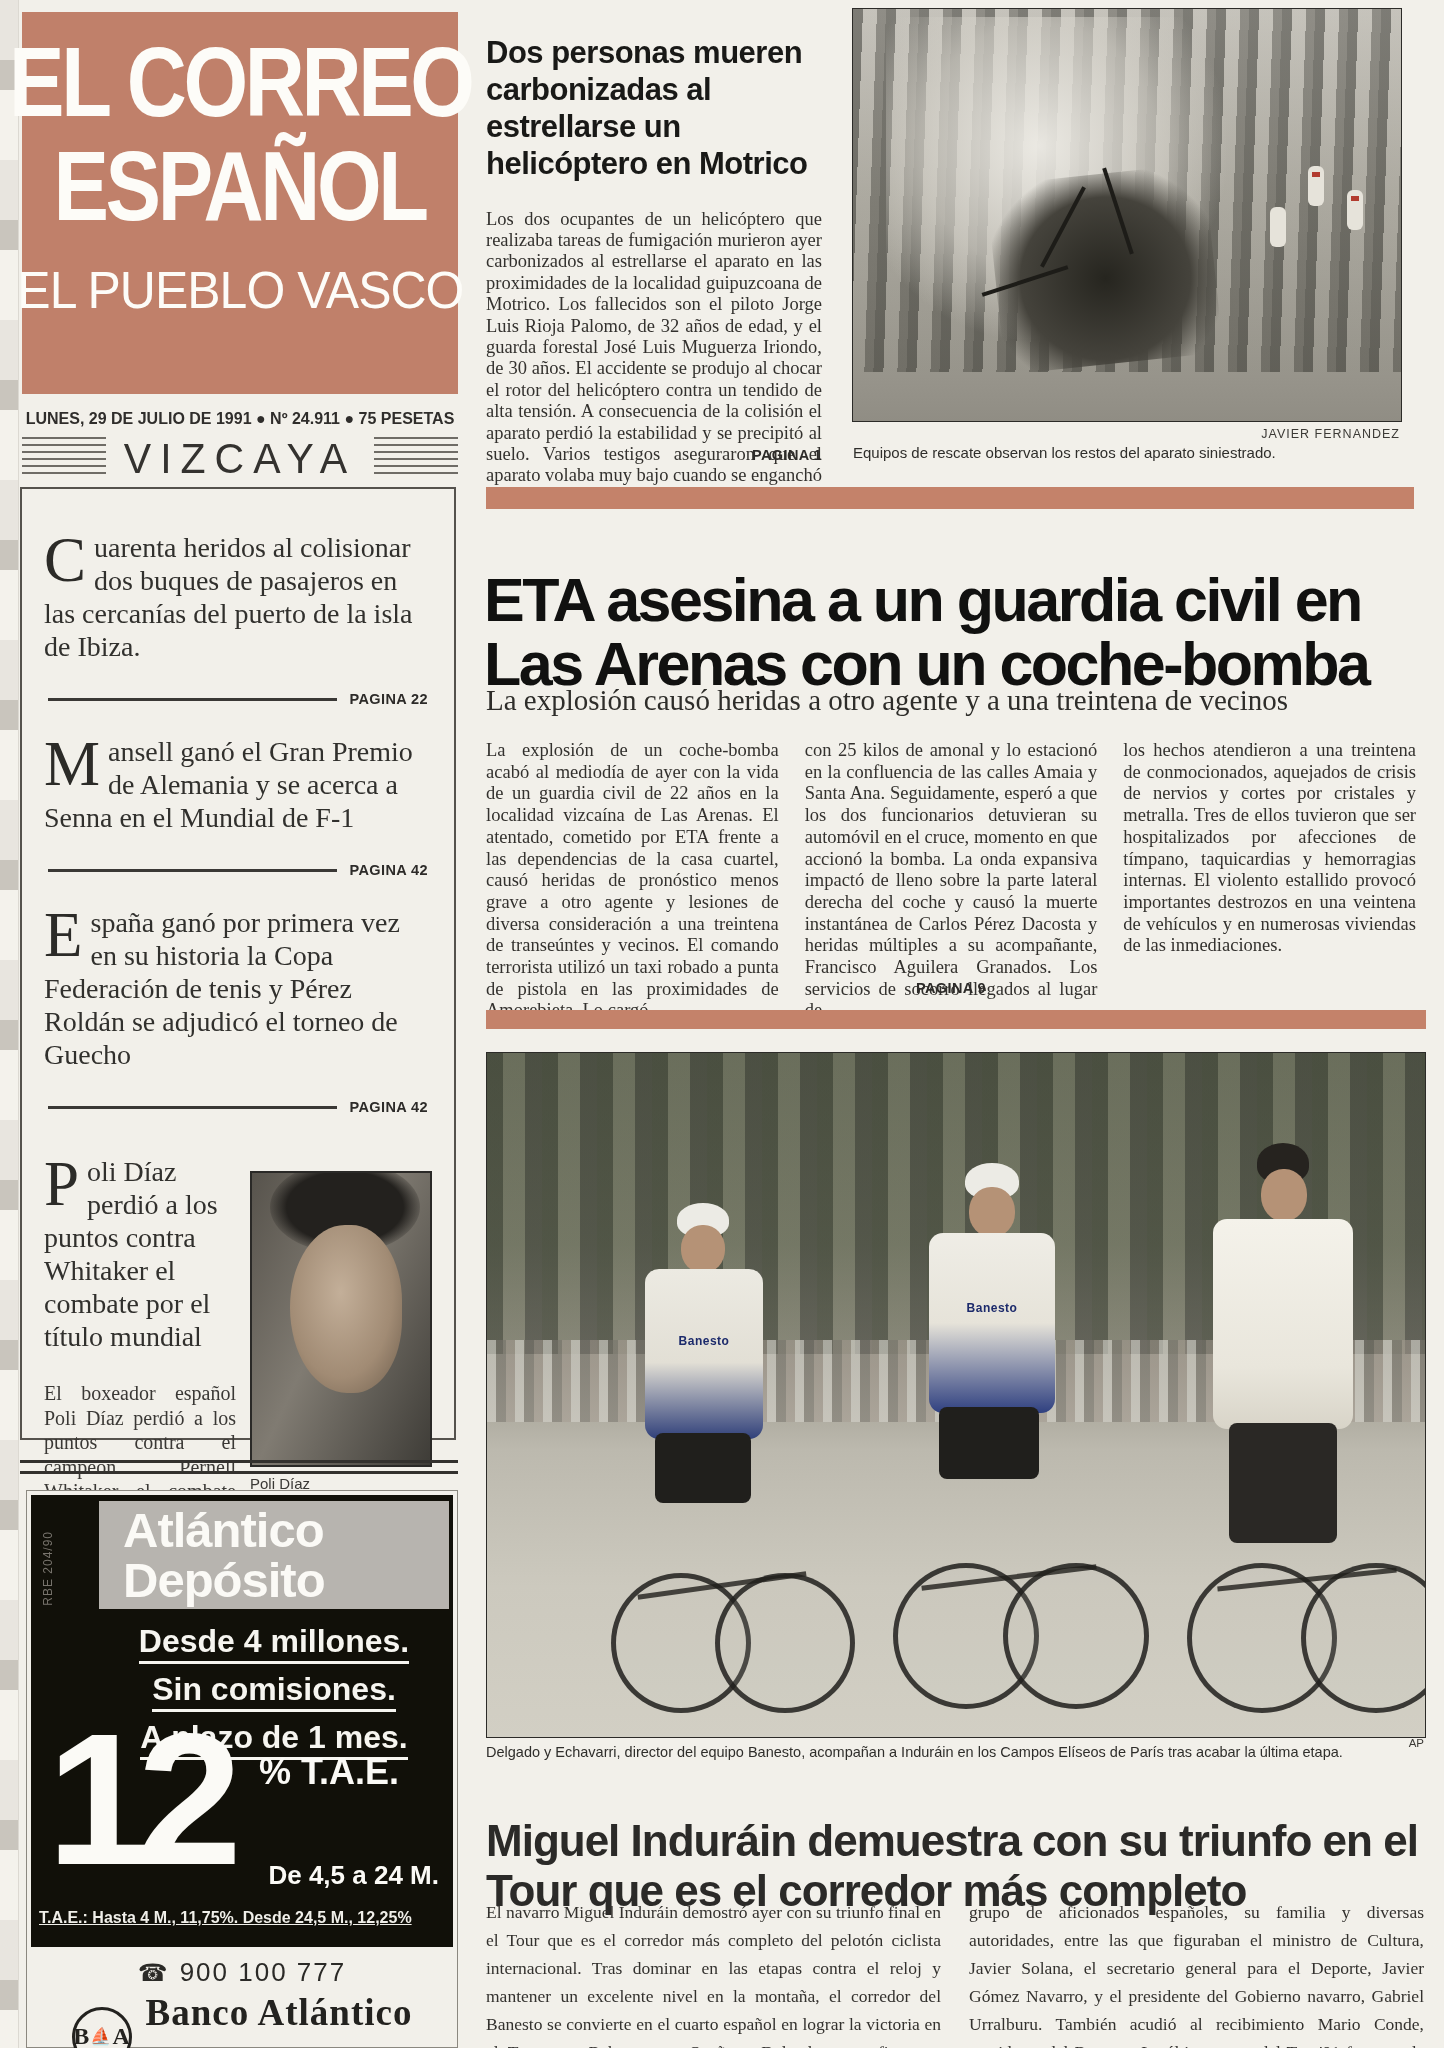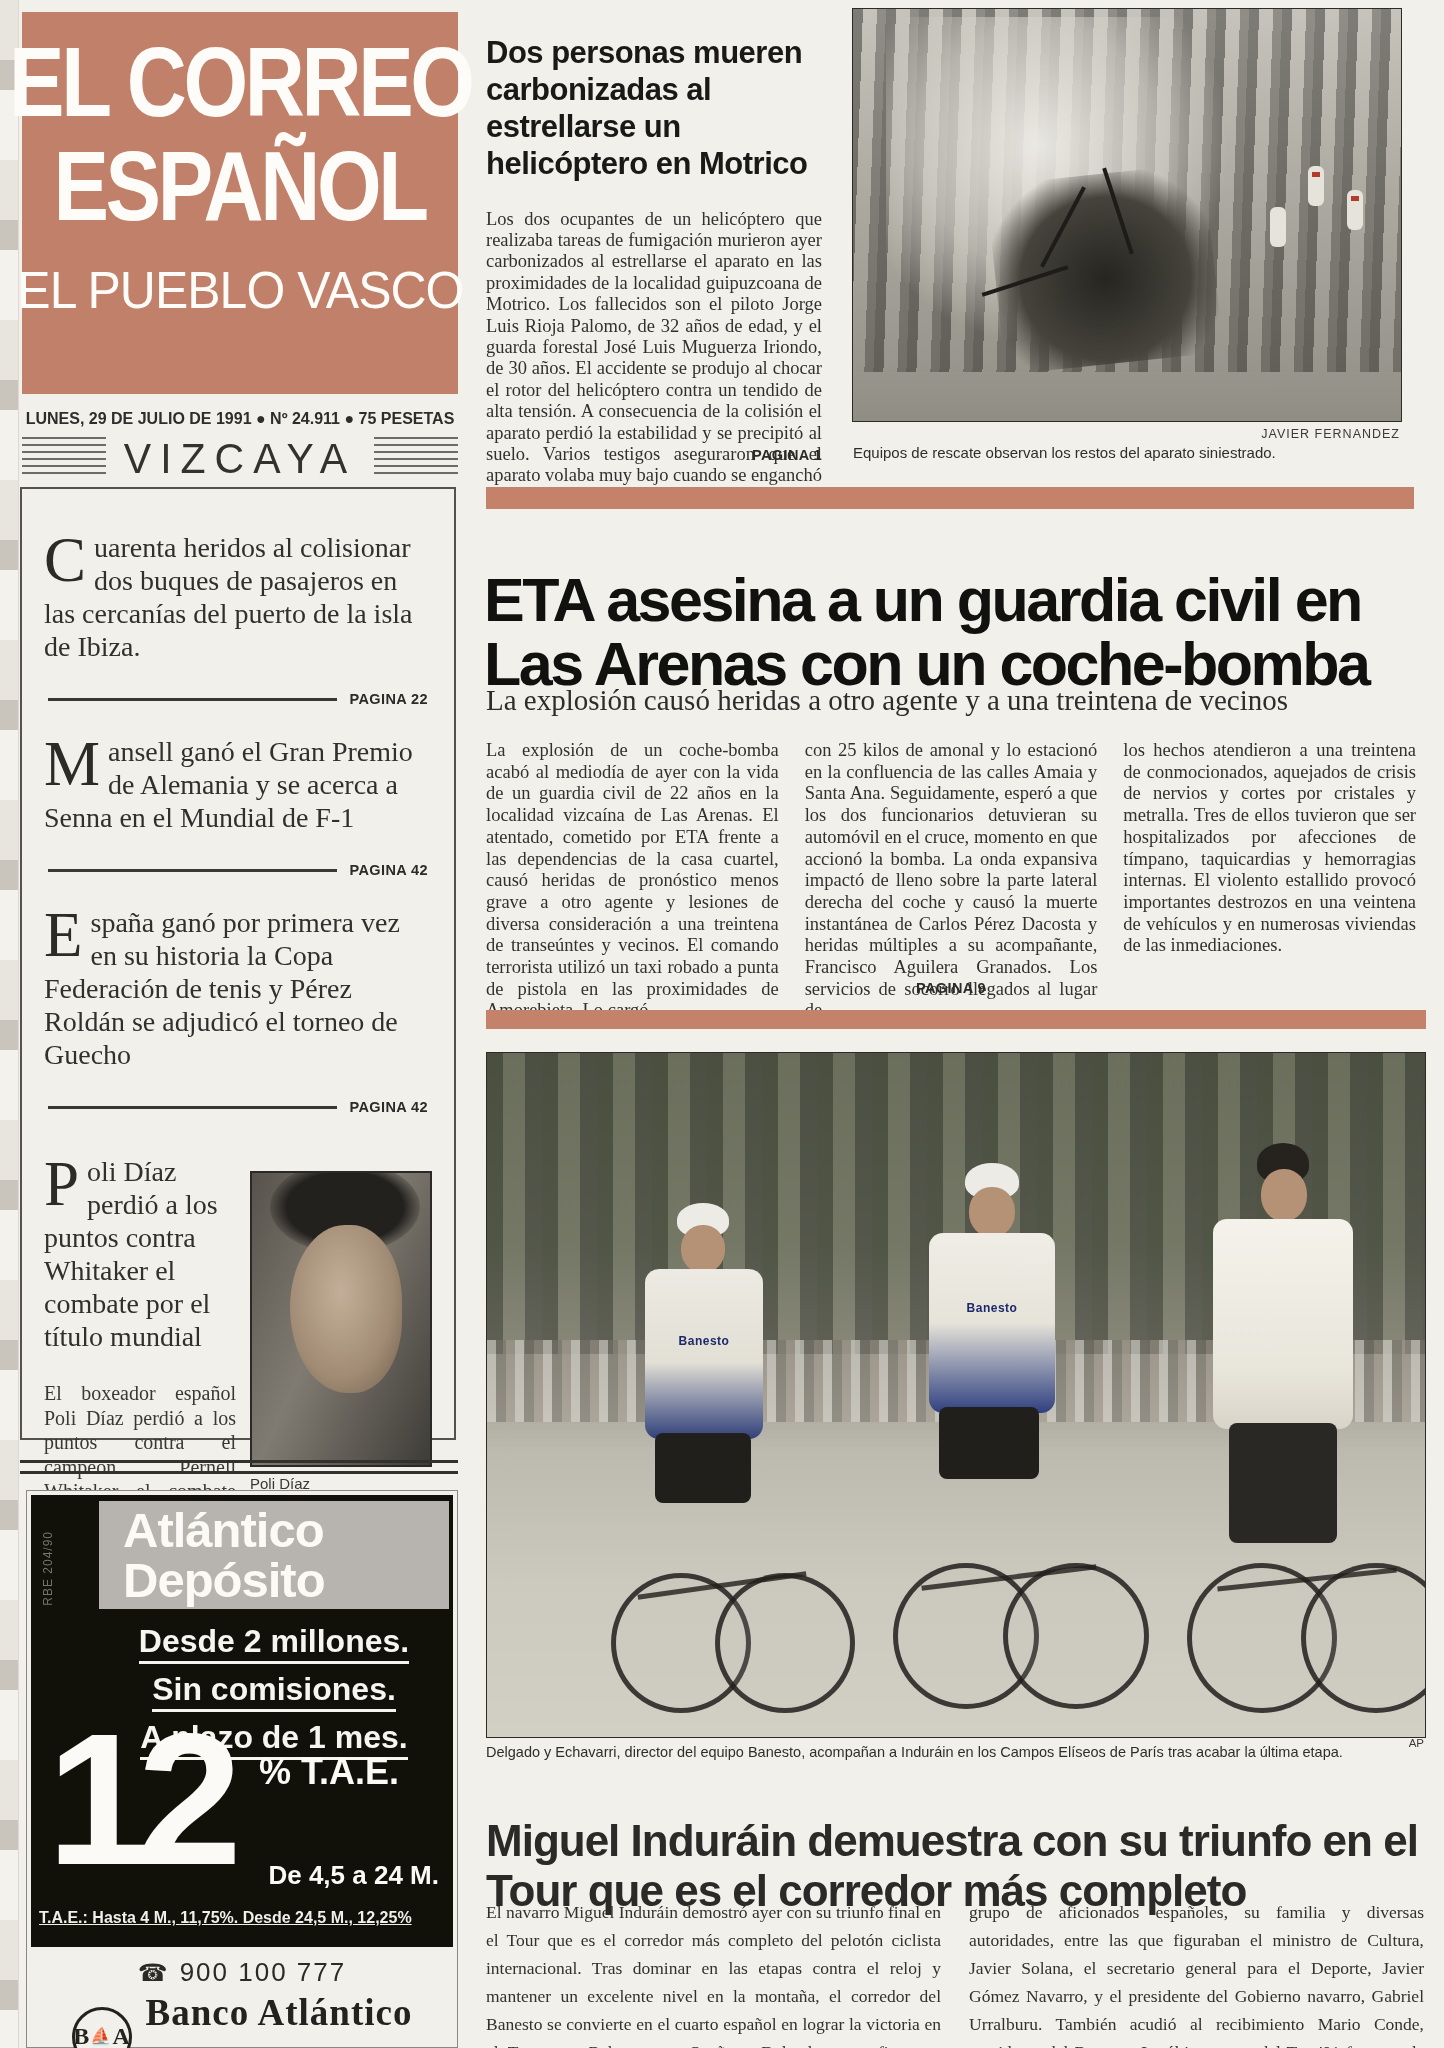--- a/index.html
+++ b/index.html
@@ -316,21 +316,21 @@
   <div class="double-rule"></div>
 
   <aside class="ad">
     <div class="ad-black">
       <div class="ad-code">RBE 204/90</div>
       <div class="ad-grayband">
         <div class="ad-title">Atlántico</div>
         <div class="ad-title">Depósito</div>
       </div>
       <div class="ad-lines">
-        <div><span class="ad-line">Desde 2 millones.</span></div>
+        <div><span class="ad-line">Desde 4 millones.</span></div>
         <div><span class="ad-line">Sin comisiones.</span></div>
         <div><span class="ad-line">A plazo de 1 mes.</span></div>
       </div>
       <div class="ad-rate">
         <div class="ad-big">12</div>
         <div class="ad-unit">% T.A.E.</div>
         <div class="ad-range">De 4,5 a 24 M.</div>
       </div>
       <div class="ad-fine">T.A.E.: Hasta 4 M., 11,75%. Desde 24,5 M., 12,25%</div>
     </div>

